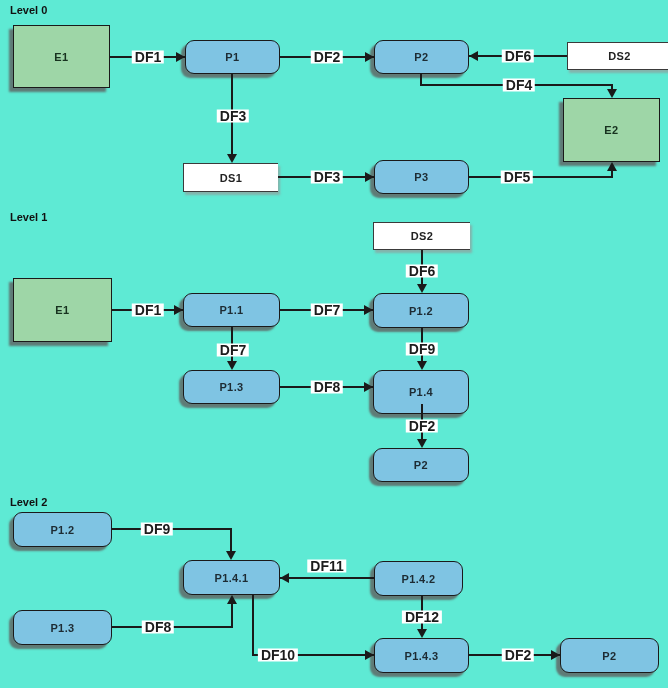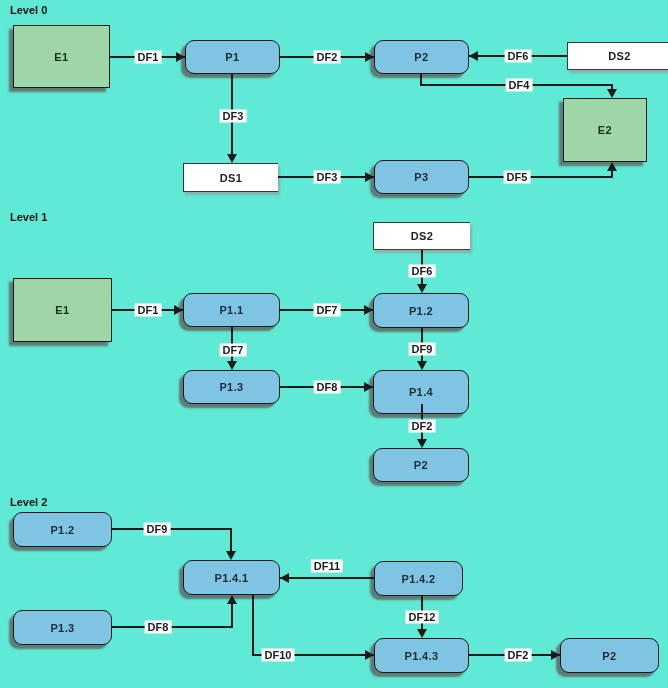--- a/index.html
+++ b/index.html
@@ -29,21 +29,21 @@
   .hl,.vl{position:absolute;background:#1a1a1a;}
   .hl{height:2px;}
   .vl{width:2px;}
   .ah{position:absolute;width:0;height:0;}
   .ah.r{border-top:5px solid transparent;border-bottom:5px solid transparent;border-left:9px solid #1a1a1a;}
   .ah.l{border-top:5px solid transparent;border-bottom:5px solid transparent;border-right:9px solid #1a1a1a;}
   .ah.d{border-left:5px solid transparent;border-right:5px solid transparent;border-top:9px solid #1a1a1a;}
   .ah.u{border-left:5px solid transparent;border-right:5px solid transparent;border-bottom:9px solid #1a1a1a;}
   .fl{
     position:absolute;transform:translate(-50%,-50%);background:#fff;padding:0 3px;
-    font-size:11px;font-weight:bold;color:#1c1c1c;white-space:nowrap;line-height:13px;
+    font-size:14px;font-weight:bold;color:#1c1c1c;white-space:nowrap;line-height:13px;
   }
 </style>
 </head>
 <body>
 
 <div id="stage">
 
   <div class="lvl-title" style="left:10px;top:4px">Level 0</div>
 
   <div class="node ent" style="left:13px;top:25px;width:97px;height:63px">
@@ -51,21 +51,21 @@
     </div>
   <div class="node proc" style="left:185px;top:40px;width:95px;height:34px">
       <span>P1</span>
     </div>
   <div class="node proc" style="left:374px;top:40px;width:95px;height:34px">
       <span>P2</span>
     </div>
   <div class="node ds" style="left:567px;top:42px;width:104px;height:28px">
       <span>DS2</span>
     </div>
-  <div class="node ent" style="left:563px;top:98px;width:84px;height:64px">
+  <div class="node ent" style="left:563px;top:98px;width:97px;height:64px">
       <span>E2</span>
     </div>
   <div class="node ds" style="left:183px;top:163px;width:95px;height:29px">
       <span>DS1</span>
     </div>
   <div class="node proc" style="left:374px;top:160px;width:95px;height:34px">
       <span>P3</span>
     </div>
 
   <div class="hl" style="left:110px;top:56px;width:75px"></div>

